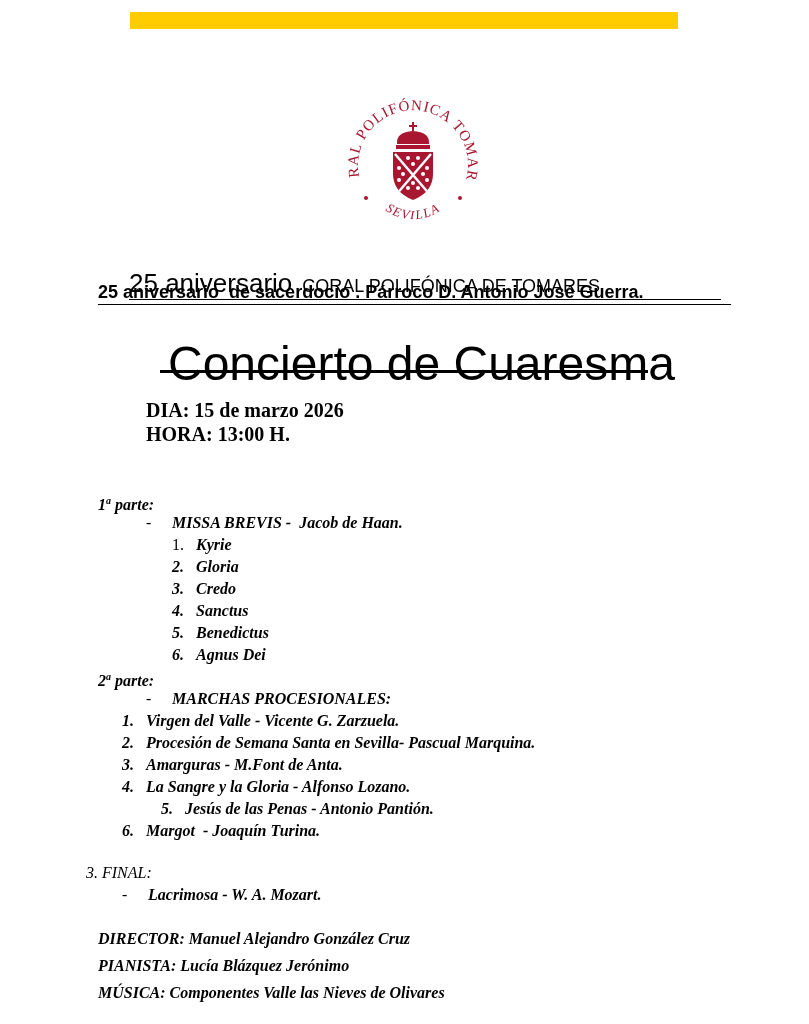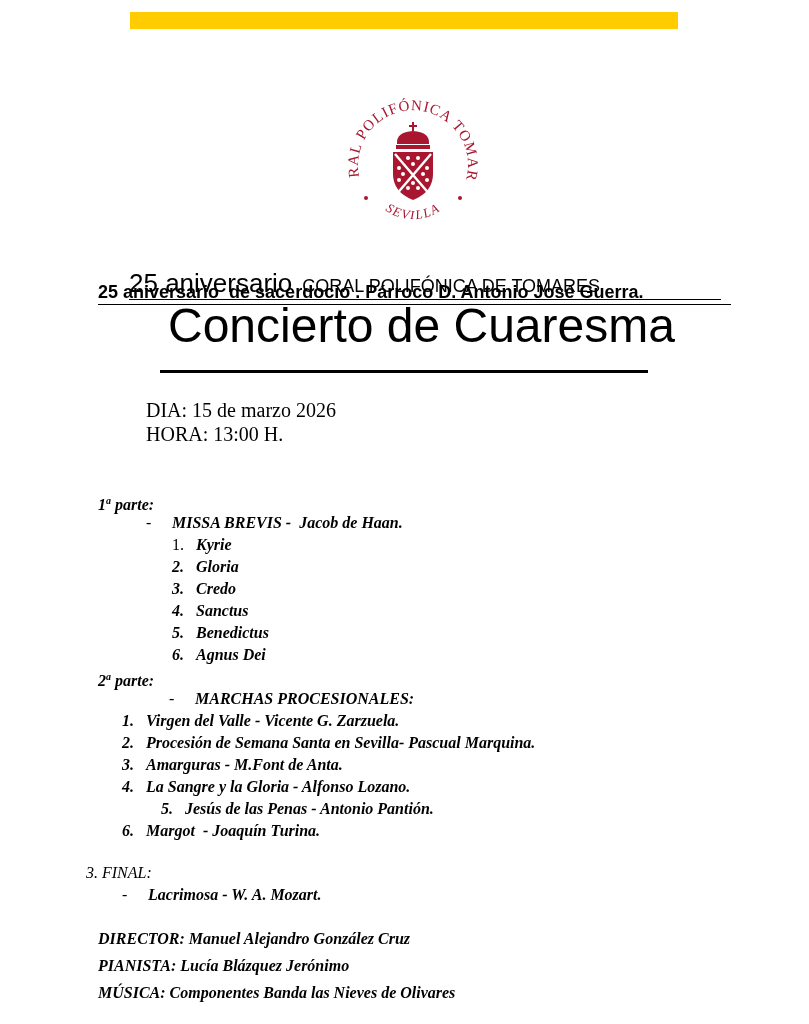--- a/index.html
+++ b/index.html
@@ -6,24 +6,24 @@
   body { width: 809px; height: 1024px; position: relative; overflow: hidden; color: #000; }
   .abs { position: absolute; }
   .topbar { left: 130px; top: 12px; width: 548px; height: 17px; }
   .logo { left: 338px; top: 88px; width: 150px; height: 150px; }
   .sans { font-family: "Liberation Sans", sans-serif; }
   .serif { font-family: "Liberation Serif", serif; }
   .h1 { left: 119px; top: 244px; white-space: pre; font-size: 18px; line-height: 26px; }
   .h1 .big { font-size: 26px; }
   .h1 .u { display: inline-block; border-bottom: 1.5px solid #000; padding-right: 0; }
   .h2 { left: 98px; top: 280px; font-size: 18px; line-height: 24px; white-space: pre; border-bottom: 1.5px solid #000; width: 633px; font-weight: bold; }
-  .title { left: 168px; top: 298px; font-size: 48px; line-height: 56px; white-space: pre; }
+  .title { left: 168px; top: 336px; font-size: 48px; line-height: 56px; white-space: pre; }
   .title-line { left: 160px; top: 370px; width: 488px; height: 3px; }
   .info { left: 146px; top: 398px; font-size: 20px; line-height: 24px; }
-  .info div { white-space: pre; }
+  .info div { white-space: pre; font-weight: bold; }
   .prog { font-size: 16px; line-height: 22px; font-style: italic; font-weight: bold; }
   .row { position: absolute; white-space: pre; }
   .num { display: inline-block; width: 24px; }
   .dash { display: inline-block; width: 26px; }
 </style>
 </head>
 <body>
 
 <div class="abs topbar" style="background:#FFCC00;"></div>
 
@@ -83,27 +83,27 @@
   <div class="row" style="left:98px; top:490px;"><span>1</span><sup style="font-size:10px;">a</sup><span> parte:</span></div>
   <div class="row" style="left:146px; top:512px;"><span class="dash" style="font-weight:normal;font-style:normal;">-</span><span>MISSA BREVIS -  Jacob de Haan.</span></div>
   <div class="row" style="left:172px; top:534px;"><span class="num" style="font-weight:normal;font-style:normal;">1.</span><span>Kyrie</span></div>
   <div class="row" style="left:172px; top:556px;"><span class="num">2.</span><span>Gloria</span></div>
   <div class="row" style="left:172px; top:578px;"><span class="num">3.</span><span>Credo</span></div>
   <div class="row" style="left:172px; top:600px;"><span class="num">4.</span><span>Sanctus</span></div>
   <div class="row" style="left:172px; top:622px;"><span class="num">5.</span><span>Benedictus</span></div>
   <div class="row" style="left:172px; top:644px;"><span class="num">6.</span><span>Agnus Dei</span></div>
 
   <div class="row" style="left:98px; top:666px;"><span>2</span><sup style="font-size:10px;">a</sup><span> parte:</span></div>
-  <div class="row" style="left:146px; top:688px;margin-left:23px;"><span class="dash" style="font-weight:normal;font-style:normal;">-</span><span>MARCHAS PROCESIONALES:</span></div>
+  <div class="row" style="left:146px; top:688px;"><span class="dash" style="font-weight:normal;font-style:normal;">-</span><span>MARCHAS PROCESIONALES:</span></div>
   <div class="row" style="left:122px; top:710px;"><span class="num">1.</span><span>Virgen del Valle - Vicente G. Zarzuela.</span></div>
   <div class="row" style="left:122px; top:732px;"><span class="num">2.</span><span>Procesión de Semana Santa en Sevilla- Pascual Marquina.</span></div>
   <div class="row" style="left:122px; top:754px;"><span class="num">3.</span><span>Amarguras - M.Font de Anta.</span></div>
   <div class="row" style="left:122px; top:776px;"><span class="num">4.</span><span>La Sangre y la Gloria - Alfonso Lozano.</span></div>
   <div class="row" style="left:122px; top:798px;margin-left:39px;"><span class="num">5.</span><span>Jesús de las Penas - Antonio Pantión.</span></div>
   <div class="row" style="left:122px; top:820px;"><span class="num">6.</span><span>Margot  - Joaquín Turina.</span></div>
 
   <div class="row" style="left:86px; top:862px; font-weight:normal;">3. FINAL:</div>
   <div class="row" style="left:122px; top:884px;"><span class="dash" style="font-weight:normal;font-style:normal;">-</span><span>Lacrimosa - W. A. Mozart.</span></div>
 
   <div class="row" style="left:98px; top:928px;">DIRECTOR: Manuel Alejandro González Cruz</div>
   <div class="row" style="left:98px; top:955px;">PIANISTA: Lucía Blázquez Jerónimo</div>
-  <div class="row" style="left:98px; top:982px;">MÚSICA: Componentes Banda las Nieves de Olivares</div>
+  <div class="row" style="left:98px; top:982px;">MÚSICA: Componentes Valle las Nieves de Olivares</div>
 </div>
 
 </body></html>

